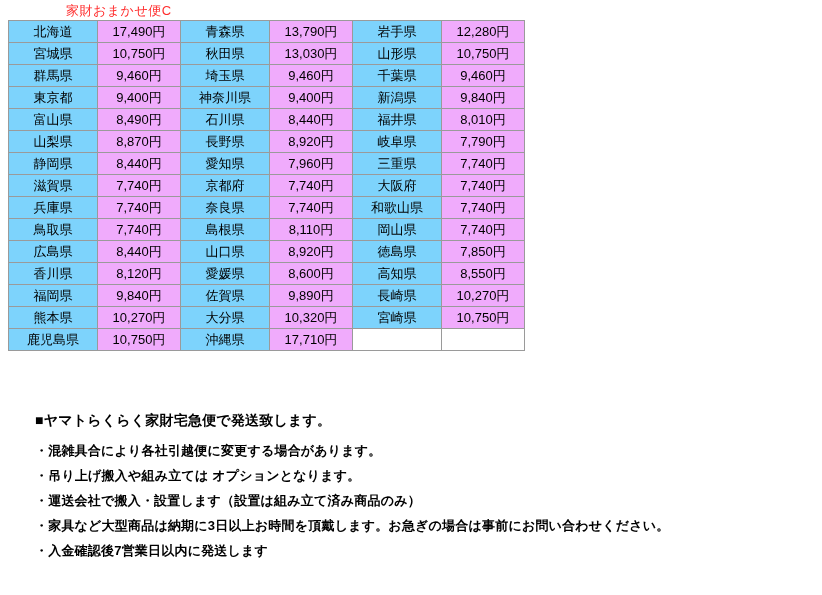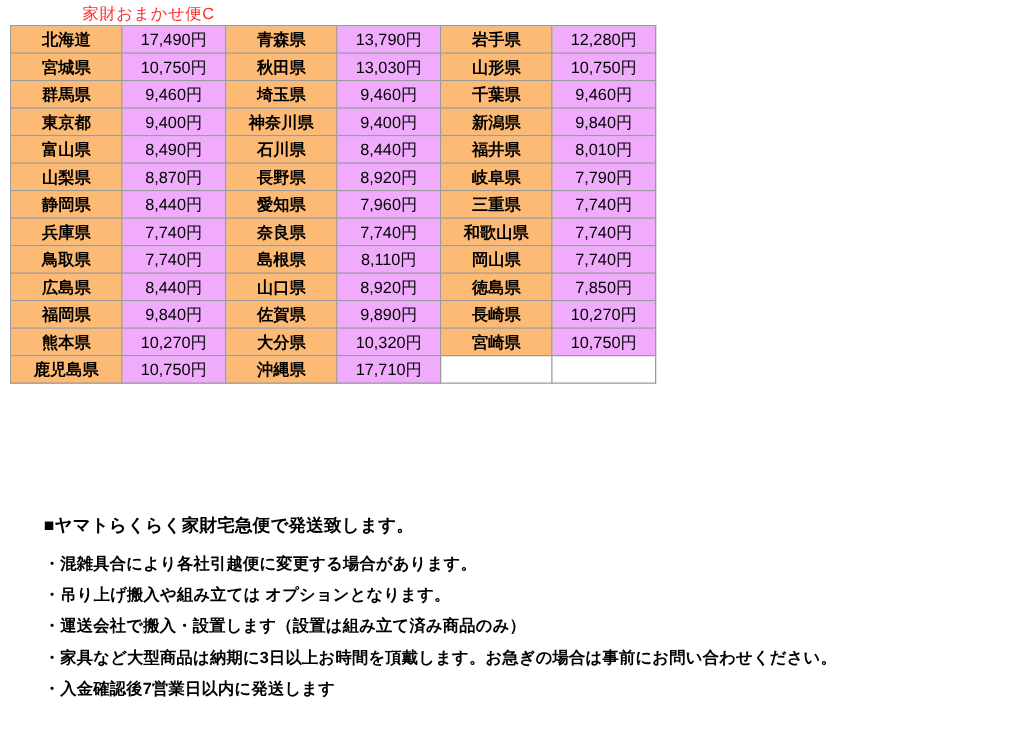--- a/index.html
+++ b/index.html
@@ -39,23 +39,23 @@
   }
   table.fee-table td {
     border: 1px solid #9a9a9a;
     height: 21px;
     font-size: 13px;
     text-align: center;
     padding: 0;
     vertical-align: middle;
   }
   td.pref {
-    background: #fdba74;
+    background: #7dd3fc;
     width: 88px;
-    font-weight: 700;
+    font-weight: 400;
   }
   td.price {
     background: #f0abfc;
     width: 82px;
   }
   td.empty {
     background: #ffffff;
     border: 1px solid #9a9a9a;
   }
   .notes {
@@ -137,20 +137,28 @@
       </tr>
       <tr>
         <td class="pref">静岡県</td>
         <td class="price">8,440円</td>
         <td class="pref">愛知県</td>
         <td class="price">7,960円</td>
         <td class="pref">三重県</td>
         <td class="price">7,740円</td>
       </tr>
       <tr>
+        <td class="pref">滋賀県</td>
+        <td class="price">7,740円</td>
+        <td class="pref">京都府</td>
+        <td class="price">7,740円</td>
+        <td class="pref">大阪府</td>
+        <td class="price">7,740円</td>
+      </tr>
+      <tr>
         <td class="pref">兵庫県</td>
         <td class="price">7,740円</td>
         <td class="pref">奈良県</td>
         <td class="price">7,740円</td>
         <td class="pref">和歌山県</td>
         <td class="price">7,740円</td>
       </tr>
       <tr>
         <td class="pref">鳥取県</td>
         <td class="price">7,740円</td>
@@ -159,20 +167,28 @@
         <td class="pref">岡山県</td>
         <td class="price">7,740円</td>
       </tr>
       <tr>
         <td class="pref">広島県</td>
         <td class="price">8,440円</td>
         <td class="pref">山口県</td>
         <td class="price">8,920円</td>
         <td class="pref">徳島県</td>
         <td class="price">7,850円</td>
+      </tr>
+      <tr>
+        <td class="pref">香川県</td>
+        <td class="price">8,120円</td>
+        <td class="pref">愛媛県</td>
+        <td class="price">8,600円</td>
+        <td class="pref">高知県</td>
+        <td class="price">8,550円</td>
       </tr>
       <tr>
         <td class="pref">福岡県</td>
         <td class="price">9,840円</td>
         <td class="pref">佐賀県</td>
         <td class="price">9,890円</td>
         <td class="pref">長崎県</td>
         <td class="price">10,270円</td>
       </tr>
       <tr>

